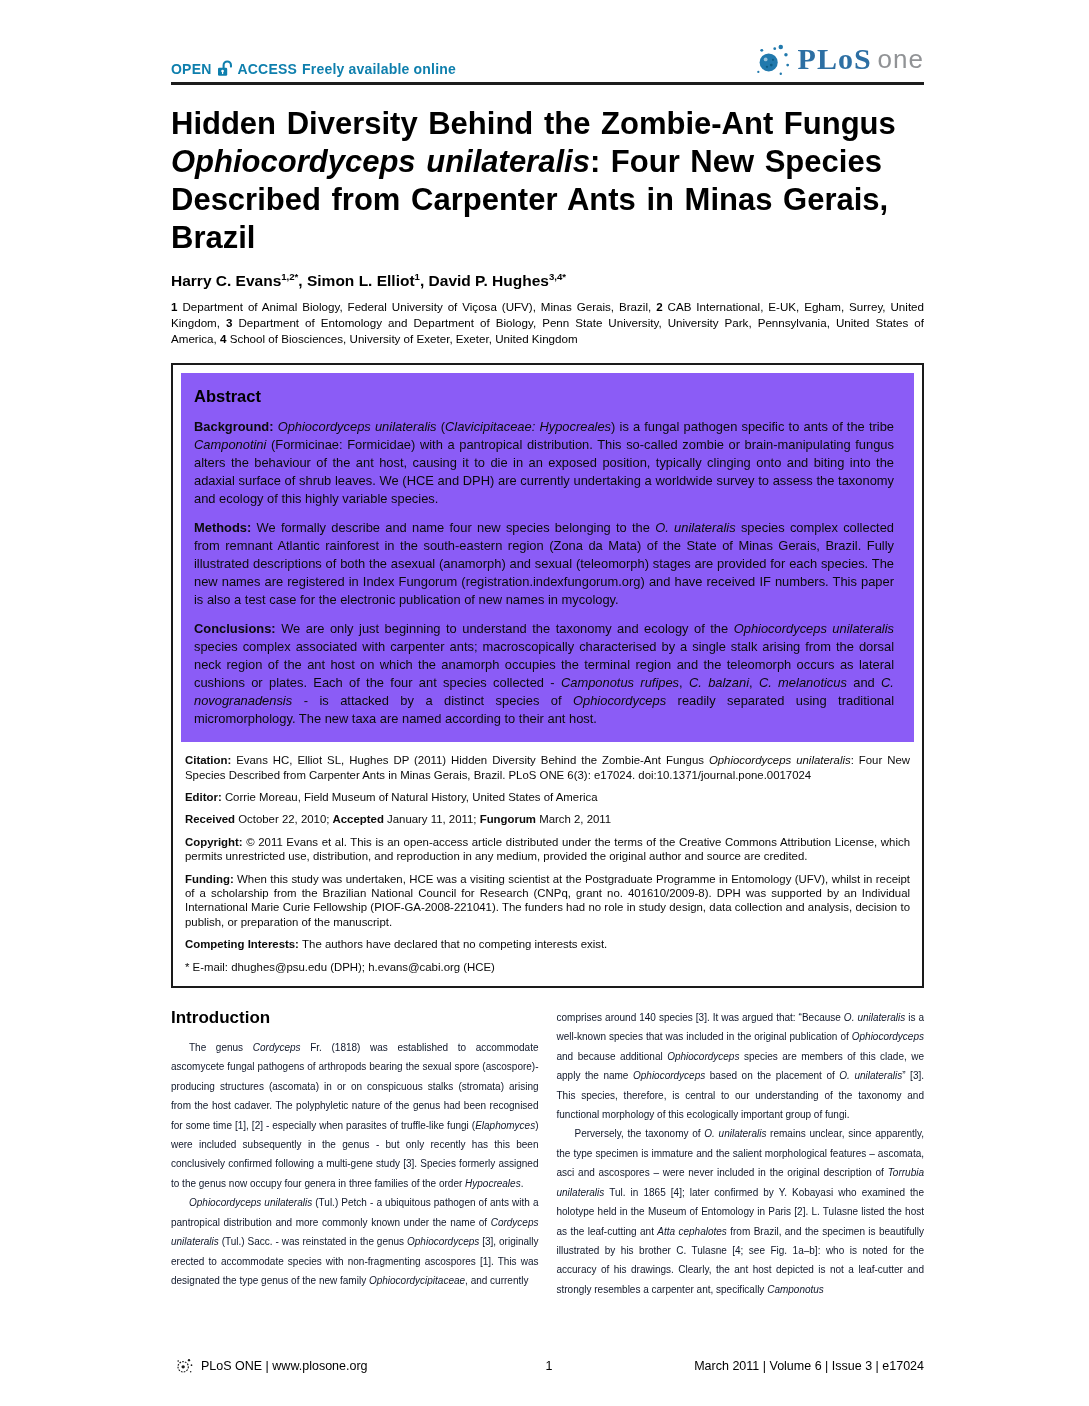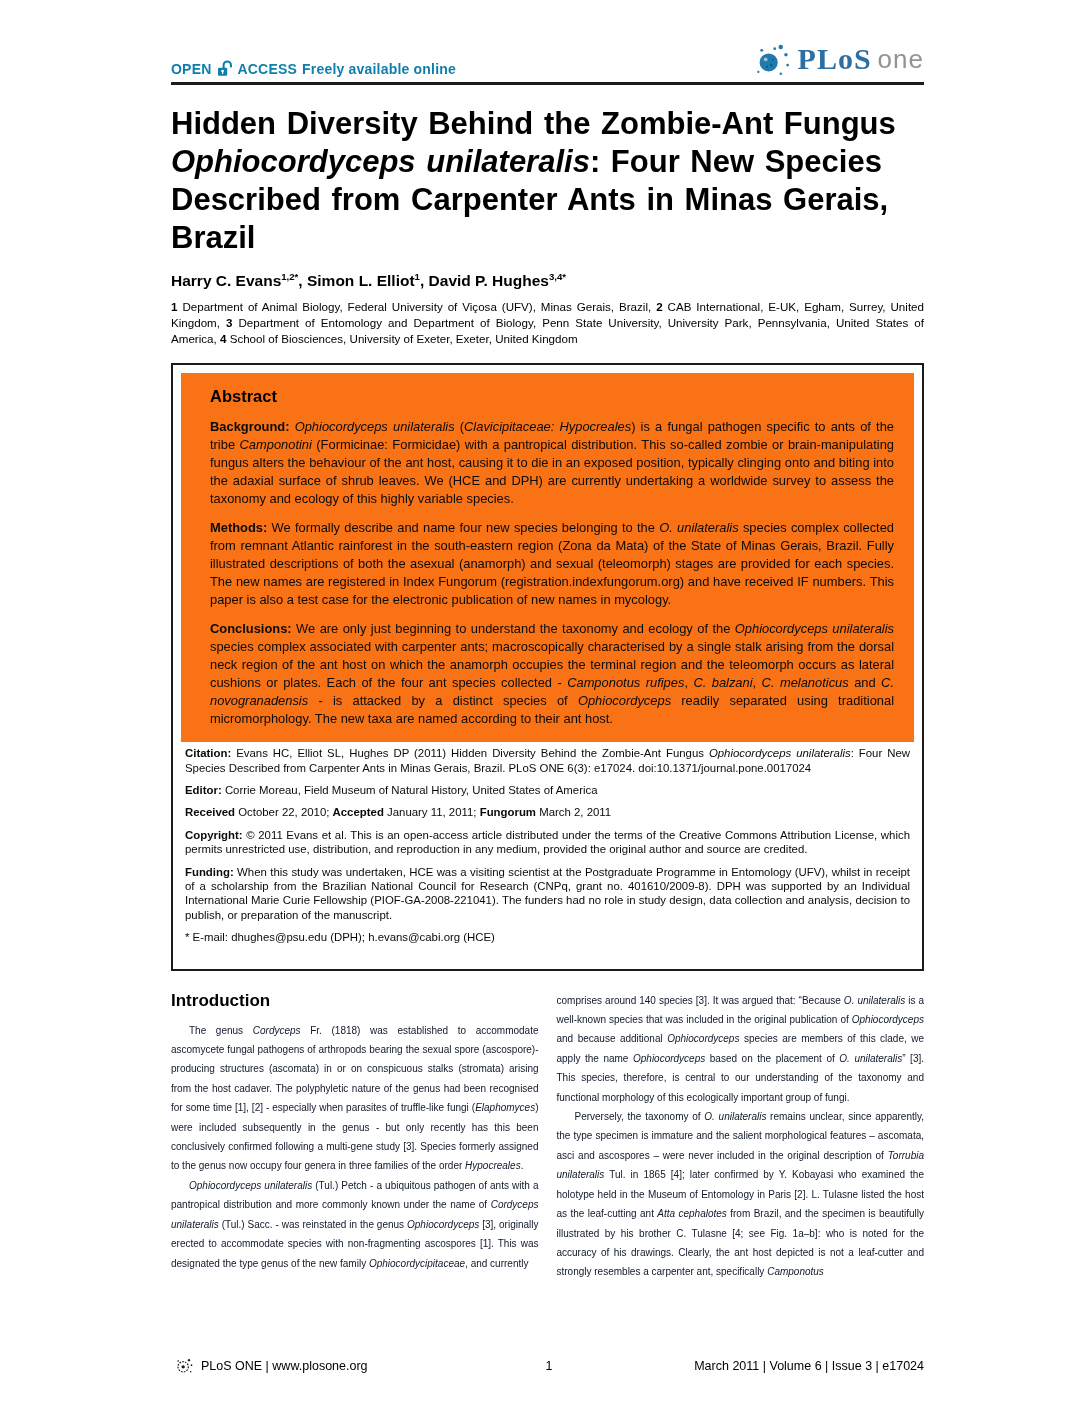--- a/index.html
+++ b/index.html
@@ -26,29 +26,29 @@
   
   h1.title{ margin:20px 0 0 0; font-size:31px; line-height:38px;
             font-weight:bold; color:#000; word-spacing:2px;}
   h1.title .t-line{ display:block; }
   .authors{ margin-top:14px; font-size:15.5px; font-weight:bold; color:#000;}
   .affiliations{ margin-top:9px; font-size:11.6px; line-height:16px;
                  color:#000; text-align:justify;}
 
   
   .absbox{ margin-top:16px; border:2px solid #1a1a1a; }
-  .abstract-panel{ margin:8px 8px 0 8px; background:#f97316; padding:14px 20px 12px 29px; }
+  .abstract-panel{ margin:8px 8px 0 8px; background:#8b5cf6; padding:14px 20px 12px 13px; }
   .abstract-panel h2{ margin:0 0 12px 0; font-size:16.5px; font-weight:bold; color:#000;}
   .abstract-panel p{ margin:0 0 11px 0; font-size:12.9px; line-height:18px;
                      text-align:justify; color:#0a0a0a;}
   .abstract-panel p:last-child{ margin-bottom:2px; }
-  .meta{ padding:4px 12px 12px 12px; }
+  .meta{ padding:11px 12px 12px 12px; }
   .meta p{ margin:0 0 8px 0; font-size:11.4px; line-height:14.4px;
            text-align:justify; color:#0a0a0a;}
-  .meta p:last-child{ margin-bottom:12px; }
+  .meta p:last-child{ margin-bottom:0; }
 
   
   .body-cols{ display:flex; gap:18px; margin-top:20px; }
   .col{ flex:1 1 0; }
   .col h2{ margin:0 0 10px 0; font-size:17px; font-weight:bold; color:#000;
            font-family:"Liberation Sans", sans-serif;}
   .col p{ margin:0; font-family:Liberation Sans, sans-serif; font-size:10px;
           line-height:19.4px; text-align:justify; color:#0f172a;}
   .col p.indent{ text-indent:18px; }
 
@@ -124,20 +124,21 @@
         <p><span class="s-bi">Background: </span><span class="s-i">Ophiocordyceps unilateralis</span><span> (</span><span class="s-i">Clavicipitaceae: Hypocreales</span><span>) is a fungal pathogen specific to ants of the tribe </span><span class="s-i">Camponotini</span><span> (Formicinae: Formicidae) with a pantropical distribution. This so-called zombie or brain-manipulating fungus alters the behaviour of the ant host, causing it to die in an exposed position, typically clinging onto and biting into the adaxial surface of shrub leaves. We (HCE and DPH) are currently undertaking a worldwide survey to assess the taxonomy and ecology of this highly variable species.</span></p>
         <p><span class="s-bi">Methods: </span><span>We formally describe and name four new species belonging to the </span><span class="s-i">O. unilateralis</span><span> species complex collected from remnant Atlantic rainforest in the south-eastern region (Zona da Mata) of the State of Minas Gerais, Brazil. Fully illustrated descriptions of both the asexual (anamorph) and sexual (teleomorph) stages are provided for each species. The new names are registered in Index Fungorum (registration.indexfungorum.org) and have received IF numbers. This paper is also a test case for the electronic publication of new names in mycology.</span></p>
         <p><span class="s-bi">Conclusions: </span><span>We are only just beginning to understand the taxonomy and ecology of the </span><span class="s-i">Ophiocordyceps unilateralis</span><span> species complex associated with carpenter ants; macroscopically characterised by a single stalk arising from the dorsal neck region of the ant host on which the anamorph occupies the terminal region and the teleomorph occurs as lateral cushions or plates. Each of the four ant species collected - </span><span class="s-i">Camponotus rufipes</span><span>, </span><span class="s-i">C. balzani</span><span>, </span><span class="s-i">C. melanoticus</span><span> and </span><span class="s-i">C. novogranadensis</span><span> - is attacked by a distinct species of </span><span class="s-i">Ophiocordyceps</span><span> readily separated using traditional micromorphology. The new taxa are named according to their ant host.</span></p>
       </div>
       <div class="meta">
         <p><span class="s-b">Citation: </span><span>Evans HC, Elliot SL, Hughes DP (2011) Hidden Diversity Behind the Zombie-Ant Fungus </span><span class="s-i">Ophiocordyceps unilateralis</span><span>: Four New Species Described from Carpenter Ants in Minas Gerais, Brazil. PLoS ONE 6(3): e17024. doi:10.1371/journal.pone.0017024</span></p>
         <p><span class="s-b">Editor: </span><span>Corrie Moreau, Field Museum of Natural History, United States of America</span></p>
         <p><span class="s-b">Received </span><span>October 22, 2010; </span><span class="s-b">Accepted </span><span>January 11, 2011; </span><span class="s-b">Fungorum </span><span>March 2, 2011</span></p>
         <p><span class="s-b">Copyright: </span><span>© 2011 Evans et al. This is an open-access article distributed under the terms of the Creative Commons Attribution License, which permits unrestricted use, distribution, and reproduction in any medium, provided the original author and source are credited.</span></p>
         <p><span class="s-b">Funding: </span><span>When this study was undertaken, HCE was a visiting scientist at the Postgraduate Programme in Entomology (UFV), whilst in receipt of a scholarship from the Brazilian National Council for Research (CNPq, grant no. 401610/2009-8). DPH was supported by an Individual International Marie Curie Fellowship (PIOF-GA-2008-221041). The funders had no role in study design, data collection and analysis, decision to publish, or preparation of the manuscript.</span></p>
+        <p><span class="s-b">Competing Interests: </span><span>The authors have declared that no competing interests exist.</span></p>
         <p><span>* E-mail: dhughes@psu.edu (DPH); h.evans@cabi.org (HCE)</span></p>
       </div>
     </section>
 
     <section class="body-cols">
       <div class="col">
         <h2>Introduction</h2>
         <p class="indent"><span>The genus </span><span class="s-i">Cordyceps</span><span> Fr. (1818) was established to accommodate ascomycete fungal pathogens of arthropods bearing the sexual spore (ascospore)-producing structures (ascomata) in or on conspicuous stalks (stromata) arising from the host cadaver. The polyphyletic nature of the genus had been recognised for some time [1], [2] - especially when parasites of truffle-like fungi (</span><span class="s-i">Elaphomyces</span><span>) were included subsequently in the genus - but only recently has this been conclusively confirmed following a multi-gene study [3]. Species formerly assigned to the genus now occupy four genera in three families of the order </span><span class="s-i">Hypocreales</span><span>.</span></p>
         <p class="indent"><span class="s-i">Ophiocordyceps unilateralis</span><span> (Tul.) Petch - a ubiquitous pathogen of ants with a pantropical distribution and more commonly known under the name of </span><span class="s-i">Cordyceps unilateralis</span><span> (Tul.) Sacc. - was reinstated in the genus </span><span class="s-i">Ophiocordyceps</span><span> [3], originally erected to accommodate species with non-fragmenting ascospores [1]. This was designated the type genus of the new family </span><span class="s-i">Ophiocordycipitaceae</span><span>, and currently</span></p>
       </div>

